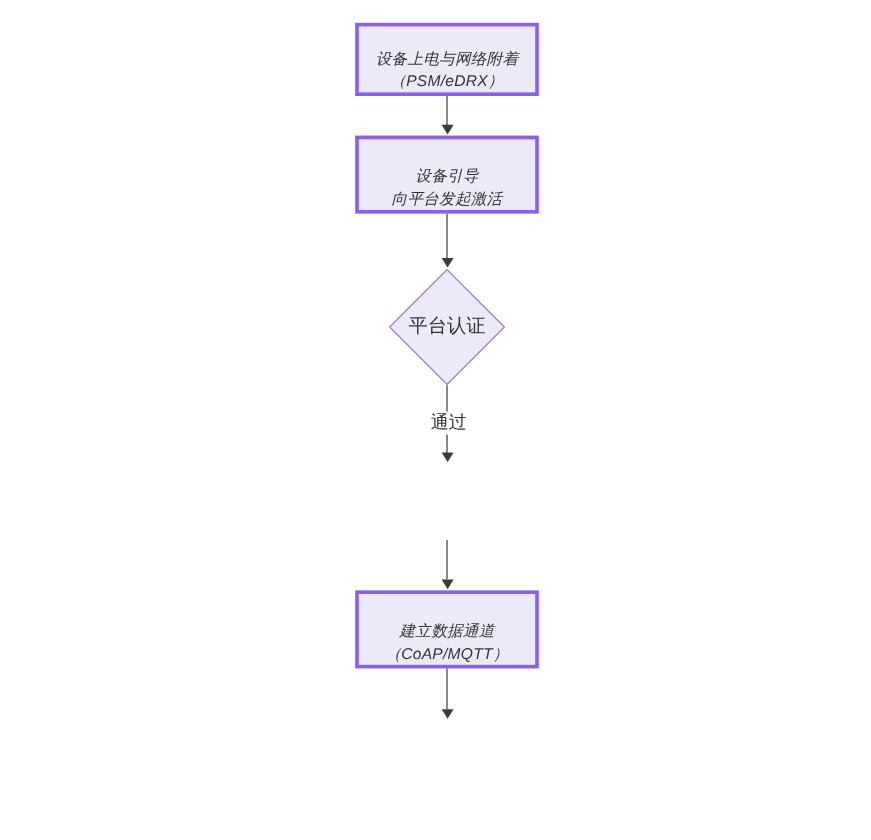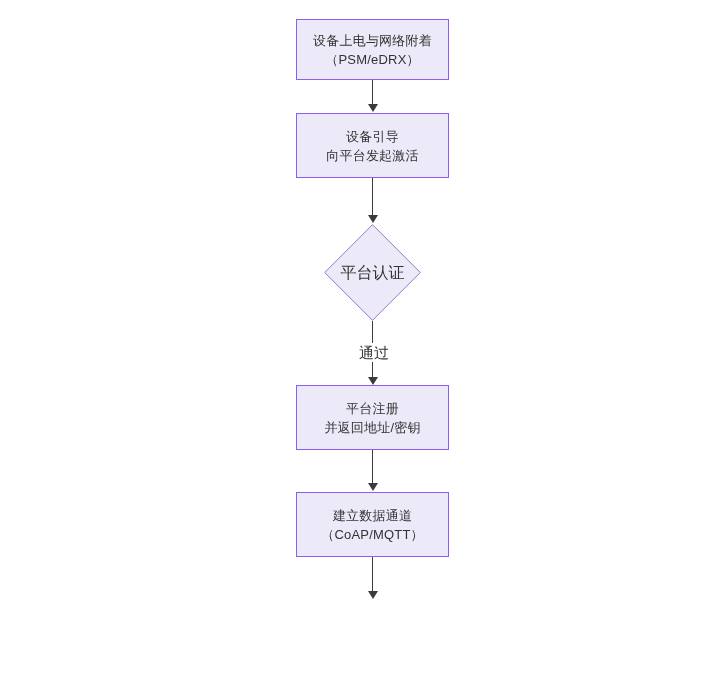--- a/index.html
+++ b/index.html
@@ -18,30 +18,31 @@
     position: relative;
     width: 726px;
     height: 700px;
   }
 
   
   .node {
     position: absolute;
     box-sizing: border-box;
     background: #ece9f9;
-    border: 1px solid #8b5cf6;
+    border: 3px solid #8b5cf6;
     display: flex;
     flex-direction: column;
     align-items: center;
-    justify-content: center;
+    justify-content: flex-end;
     color: #333333;
     font-size: 13px;
     line-height: 19px;
     letter-spacing: 0.2px;
     white-space: nowrap;
+    font-style: italic;
   }
   .node .line {
     display: block;
   }
 
   
   .decision-wrap {
     position: absolute;
   }
   .decision-shape {
@@ -118,24 +119,20 @@
     <svg class="decision-shape" viewBox="0 0 97 97" preserveAspectRatio="none">
       <polygon points="48.5,0.7 96.3,48.5 48.5,96.3 0.7,48.5" fill="#ece9f9" stroke="#9a76cc" stroke-width="1"></polygon>
     </svg>
     <div class="decision-label">平台认证</div>
   </div>
 
   <div class="connector" style="left:372px; top:321px; height:57px;"></div>
   <div class="edge-label" style="left:355px; top:343px; width:34px;">通过</div>
   <div class="arrowhead" style="left:368px; top:377px;"></div>
 
-  <div class="node" style="left:296px; top:385px; width:153px; height:65px;">
-    <span class="line">平台注册</span>
-    <span class="line">并返回地址/密钥</span>
-  </div>
 
   <div class="connector" style="left:372px; top:450px; height:33px;"></div>
   <div class="arrowhead" style="left:368px; top:483px;"></div>
 
   <div class="node" style="left:296px; top:492px; width:153px; height:65px;">
     <span class="line">建立数据通道</span>
     <span class="line">（CoAP/MQTT）</span>
   </div>
 
   <div class="connector" style="left:372px; top:557px; height:34px;"></div>

